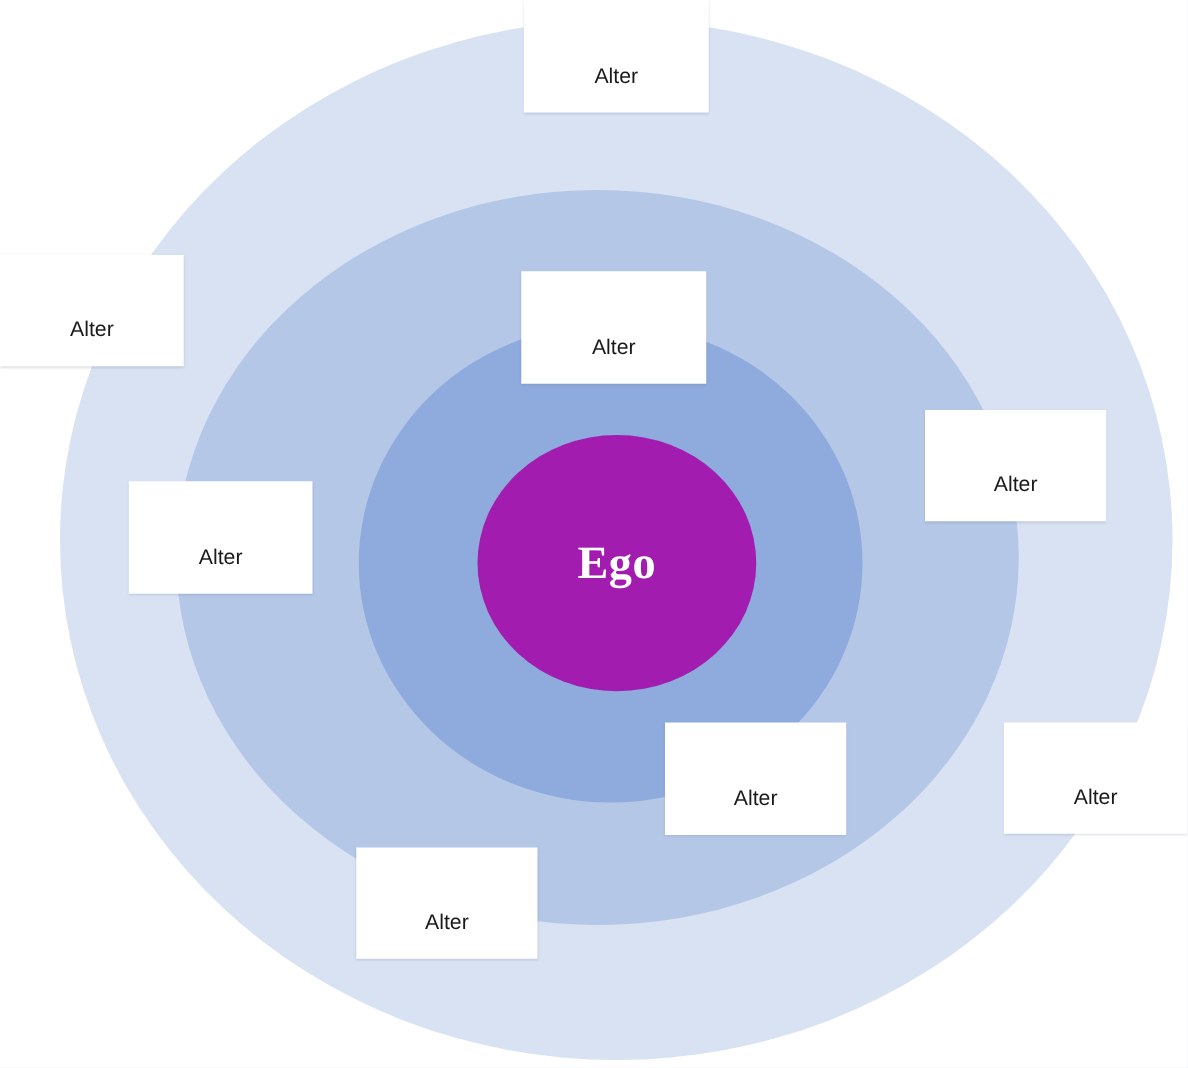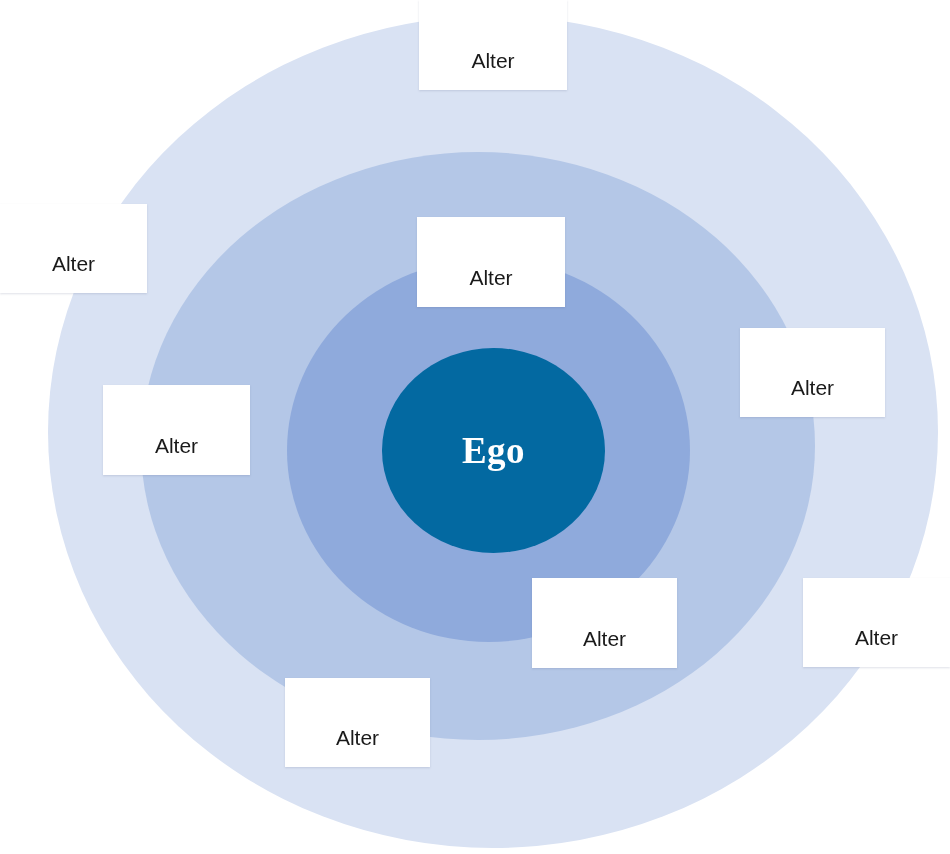--- a/index.html
+++ b/index.html
@@ -41,21 +41,21 @@
     position: absolute;
     background: #ffffff;
     box-shadow: 0 1px 2px rgba(80, 90, 120, 0.18);
     display: flex;
     align-items: flex-end;
     justify-content: center;
     padding-bottom: 16px;
     box-sizing: border-box;
   }
   .alter-label {
-    font-size: 21px;
+    font-size: 17px;
     line-height: 26px;
     color: #1a1a1a;
   }
   
   .alter-top           { left: 419px; top: 0px;   width: 148px; height: 90px; }
   .alter-upper-left    { left: 0px;   top: 204px; width: 147px; height: 89px; }
   .alter-left-middle   { left: 103px; top: 385px; width: 147px; height: 90px; }
   .alter-inner-top     { left: 417px; top: 217px; width: 148px; height: 90px; }
   .alter-right-middle  { left: 740px; top: 328px; width: 145px; height: 89px; }
   .alter-far-right     { left: 803px; top: 578px; width: 147px; height: 89px; }
@@ -66,21 +66,21 @@
 <body>
 
 <div class="canvas">
 
   <div class="ring ring-outer" style="background-color: rgb(217, 226, 243);"></div>
 
   <div class="ring ring-middle" style="background-color: rgb(180, 199, 231);"></div>
 
   <div class="ring ring-inner" style="background-color: rgb(143, 170, 220);"></div>
 
-  <div class="ego" style="background-color: #0369a1;">
+  <div class="ego" style="background-color: #a21caf;">
     <span class="ego-label">Ego</span>
   </div>
 
   <div class="alter alter-top">
     <span class="alter-label">Alter</span>
   </div>
 
   <div class="alter alter-upper-left">
     <span class="alter-label">Alter</span>
   </div>

